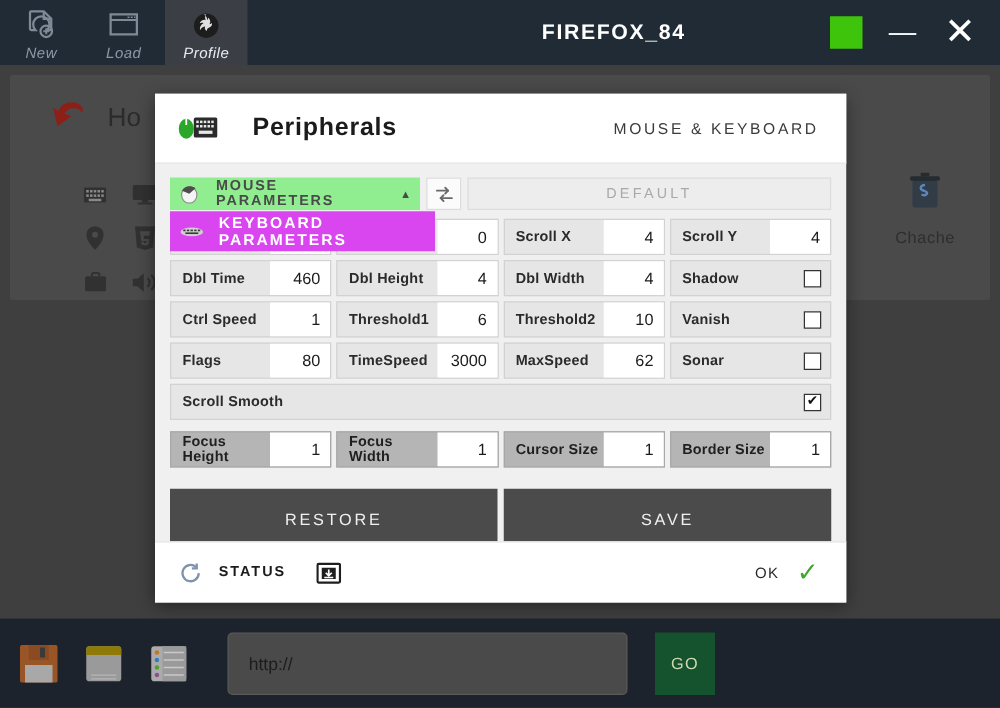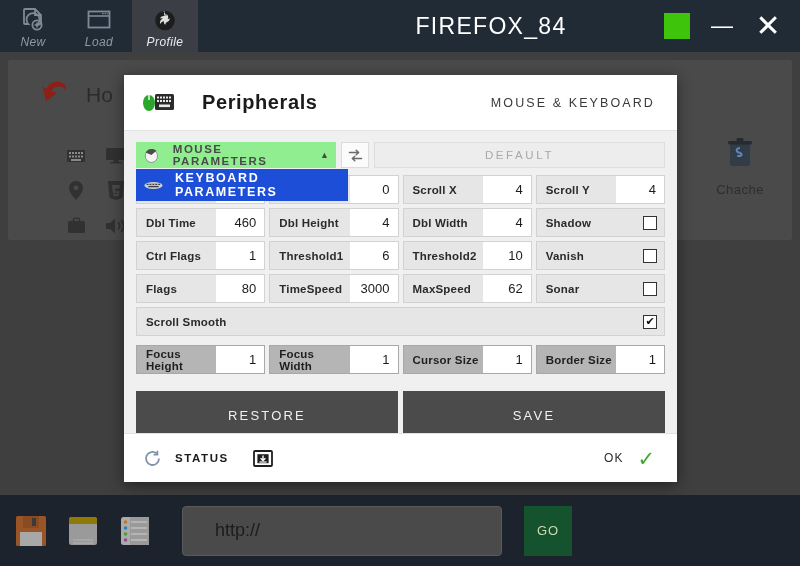--- a/index.html
+++ b/index.html
@@ -21,21 +21,21 @@
     width:66px; display:flex; flex-direction:column;
     align-items:center; justify-content:center; gap:2px;
     color:#8d98a4; font-size:12px; letter-spacing:.4px;
     padding-top:3px;
     font-style:italic;
   }
   .tb-tab.active { background:#3b3f45; color:#e8ecef; }
   .tb-icon { width:26px; height:26px; display:block; }
   .tb-title {
     flex:1; display:flex; align-items:center; justify-content:center;
-    color:#ffffff; font-weight:normal; font-size:23px; letter-spacing:1.3px;
+    color:#ffffff; font-weight:bold; font-size:17px; letter-spacing:1.3px;
     padding-left:120px;
   }
   .tb-ctrl { display:flex; align-items:center; gap:18px; padding-right:18px; }
   #green-square { width:26px; height:26px; background:#3fc40c; }
   #min-btn, #close-btn {
     color:#fff; font-size:22px; line-height:1; cursor:pointer;
     display:flex; align-items:center; justify-content:center;
     width:28px; height:28px;
   }
   #close-btn { font-size:30px; font-weight:300; }
@@ -96,21 +96,21 @@
   }
   #default-btn {
     flex:1; background:#ededed; border:1px solid #dddddd;
     display:flex; align-items:center; justify-content:center;
     font-size:11.5px; color:#a9a9a9; letter-spacing:2.6px; cursor:pointer;
   }
 
   
   #dropdown {
     position:absolute; left:12px; top:38px; width:212px; height:32px;
-    background:#1d4ed8; display:flex; align-items:center; padding:4px 8px;
+    background:#d946ef; display:flex; align-items:center; padding:4px 8px;
     z-index:40; cursor:pointer;
   }
   #dropdown-label {
     color:#ffffff; font-size:12.5px; font-weight:bold; letter-spacing:1.6px; margin-left:12px;
   }
 
   
   .p-row { display:flex; gap:4px; margin-bottom:4px; }
   .p-cell {
     flex:1; height:29px; background:#e6e6e6; border:1px solid #d2d2d2;
@@ -161,21 +161,21 @@
   .tray-ic { width:34px; height:34px; margin-right:8px; cursor:pointer; }
   #control-panel-btn {
     width:196px; height:50px; background:#4a4a4a; border:1px solid #5a5a5a;
     border-radius:4px; display:flex; align-items:center; gap:14px; padding-left:14px;
     margin-left:6px; cursor:pointer;
   }
   #control-panel-label { color:#151515; font-size:14.5px; }
   #url-bar {
     width:320px; height:50px; background:#4a4a4a; border:1px solid #5a5a5a;
     border-radius:4px; margin-left:12px; display:flex; align-items:center;
-    padding-left:32px; color:#1c1c1c; font-size:18px; cursor:text;
+    padding-left:16px; color:#1c1c1c; font-size:14px; cursor:text;
   }
   #go-btn {
     width:48px; height:50px; background:#14532d; margin-left:12px;
     display:flex; align-items:center; justify-content:center;
     color:#cfd9b0; font-size:13px; letter-spacing:1px; cursor:pointer;
   }
 </style>
 </head>
 <body>
 
@@ -364,21 +364,21 @@
             <span class="lbl">Dbl Width</span>
             <span class="val">4</span>
           </div>
           <div class="p-cell">
             <span class="lbl">Shadow</span>
             <span class="chk"></span>
           </div>
         </div>
         <div class="p-row">
           <div class="p-cell">
-            <span class="lbl">Ctrl Flags</span>
+            <span class="lbl">Ctrl Speed</span>
             <span class="val">1</span>
           </div>
           <div class="p-cell">
             <span class="lbl">Threshold1</span>
             <span class="val">6</span>
           </div>
           <div class="p-cell">
             <span class="lbl">Threshold2</span>
             <span class="val">10</span>
           </div>

